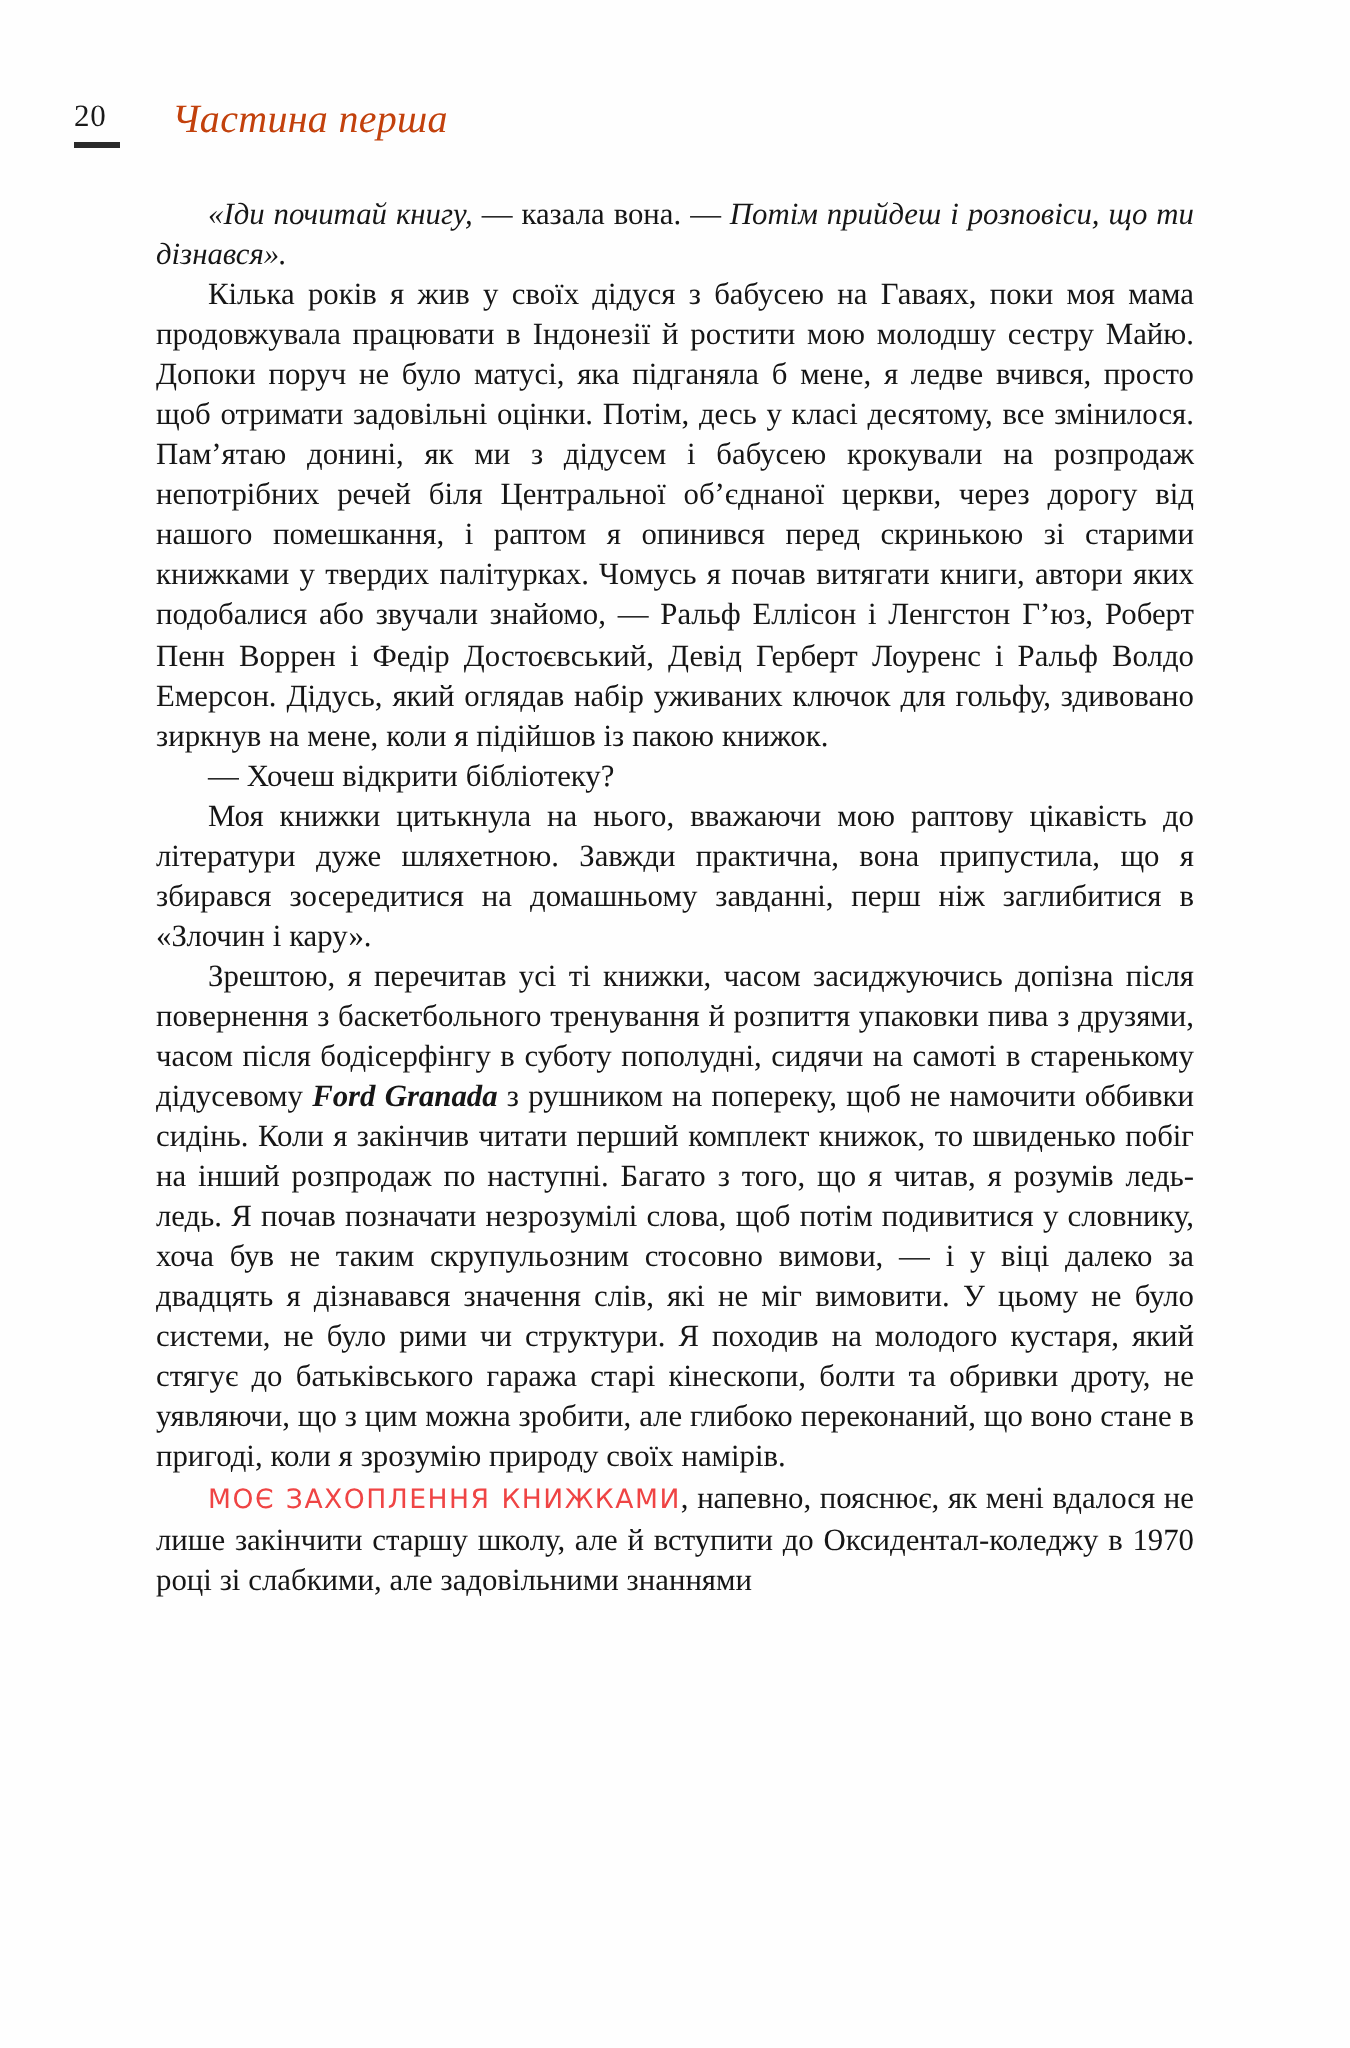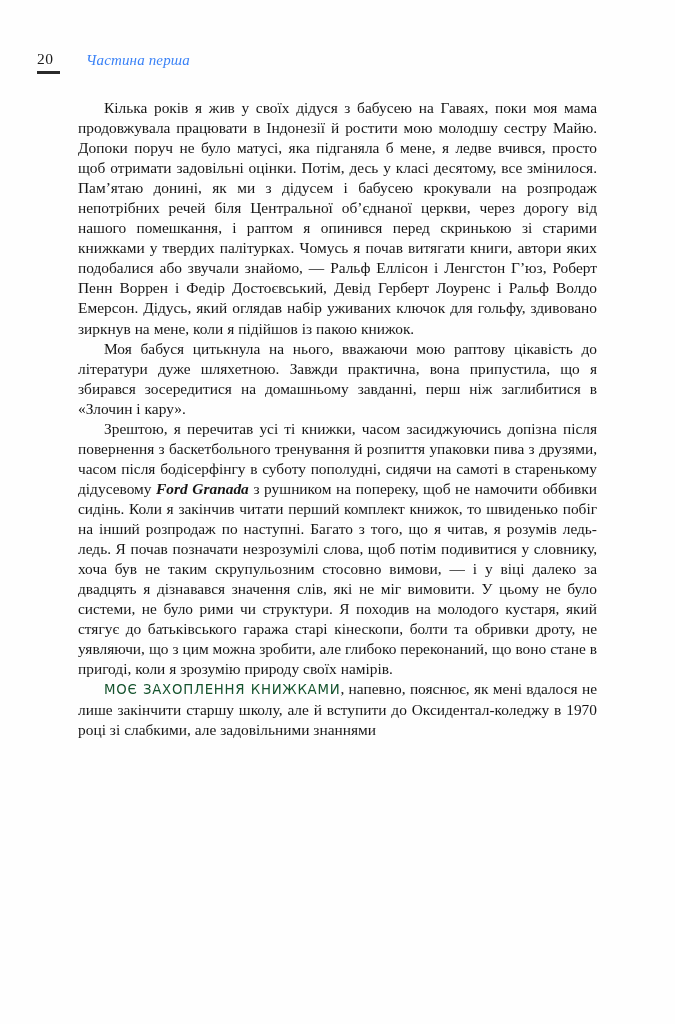--- a/index.html
+++ b/index.html
@@ -48,23 +48,23 @@
     width: 23px;
     height: 2.5px;
     background: #2a2a2a;
   }
   .running-title {
     position: absolute;
     left: 86px;
     top: 1px;
     font-family: "Liberation Serif", "DejaVu Serif", serif;
     font-style: italic;
-    font-size: 15px;
+    font-size: 20px;
     letter-spacing: 0.15px;
-    color: #3b82f6;
+    color: #c2410c;
     line-height: 18px;
   }
 
   
   .textblock {
     position: absolute;
     left: 78px;
     top: 98px;
     width: 519px;
   }
@@ -88,43 +88,45 @@
     font-style: normal;
   }
 
   .ital { font-style: italic; font-weight: bold; }
 
   .smallcaps-run {
     font-family: "DejaVu Sans", "Liberation Sans", sans-serif;
     font-size: 13.3px;
     letter-spacing: 0.75px;
     font-weight: 400;
-    color: #14532d;
+    color: #ef4444;
   }
 
   .gap-para { margin-top: 19px; }
 </style>
 </head>
 <body>
 
 <div class="page">
 
   <div class="running-head">
     <div class="folio">20</div>
     <div class="folio-rule"></div>
     <div class="running-title">Частина перша</div>
   </div>
 
   <div class="textblock">
 
+    <p class="para epigraph"><span>«Іди почитай книгу,</span><span class="roman"> — казала вона. — </span><span>Потім прийдеш і розповіси, що ти дізнався».</span></p>
 
     <p class="para">Кілька років я жив у своїх дідуся з бабусею на Гаваях, поки моя мама продовжувала працювати в Індонезії й ростити мою молодшу сестру Майю. Допоки поруч не було матусі, яка підганяла б мене, я ледве вчився, просто щоб отримати задовільні оцінки. Потім, десь у класі десятому, все змінилося. Пам’ятаю донині, як ми з дідусем і бабусею крокували на розпродаж непотрібних речей біля Центральної об’єднаної церкви, через дорогу від нашого помешкання, і раптом я опинився перед скринькою зі старими книжками у твердих палітурках. Чомусь я почав витягати книги, автори яких подобалися або звучали знайомо, — Ральф Еллісон і Ленгстон Г’юз, Роберт Пенн Воррен і Федір Достоєвський, Девід Герберт Лоуренс і Ральф Волдо Емерсон. Дідусь, який оглядав набір уживаних ключок для гольфу, здивовано зиркнув на мене, коли я підійшов із пакою книжок.</p>
 
+    <p class="para">— Хочеш відкрити бібліотеку?</p>
 
-    <p class="para">Моя бабуся цитькнула на нього, вважаючи мою раптову цікавість до літератури дуже шляхетною. Завжди практична, вона припустила, що я збирався зосередитися на домашньому завданні, перш ніж заглибитися в «Злочин і кару».</p>
+    <p class="para">Моя книжки цитькнула на нього, вважаючи мою раптову цікавість до літератури дуже шляхетною. Завжди практична, вона припустила, що я збирався зосередитися на домашньому завданні, перш ніж заглибитися в «Злочин і кару».</p>
 
     <p class="para"><span>Зрештою, я перечитав усі ті книжки, часом засиджуючись допізна після повернення з баскетбольного тренування й розпиття упаковки пива з друзями, часом після бодісерфінгу в суботу пополудні, сидячи на самоті в старенькому дідусевому </span><span class="ital">Ford Granada</span><span> з рушником на попереку, щоб не намочити оббивки сидінь. Коли я закінчив читати перший комплект книжок, то швиденько побіг на інший розпродаж по наступні. Багато з того, що я читав, я розумів ледь-ледь. Я почав позначати незрозумілі слова, щоб потім подивитися у словнику, хоча був не таким скрупульозним стосовно вимови, — і у віці далеко за двадцять я дізнавався значення слів, які не міг вимовити. У цьому не було системи, не було рими чи структури. Я походив на молодого кустаря, який стягує до батьківського гаража старі кінескопи, болти та обривки дроту, не уявляючи, що з цим можна зробити, але глибоко переконаний, що воно стане в пригоді, коли я зрозумію природу своїх намірів.</span></p>
 
     <p class="para gap-para"><span class="smallcaps-run">МОЄ ЗАХОПЛЕННЯ КНИЖКАМИ</span><span>, напевно, пояснює, як мені вдалося не лише закінчити старшу школу, але й вступити до Оксидентал-коледжу в 1970 році зі слабкими, але задовільними знаннями</span></p>
 
   </div>
 
 </div>
 
 </body></html>

